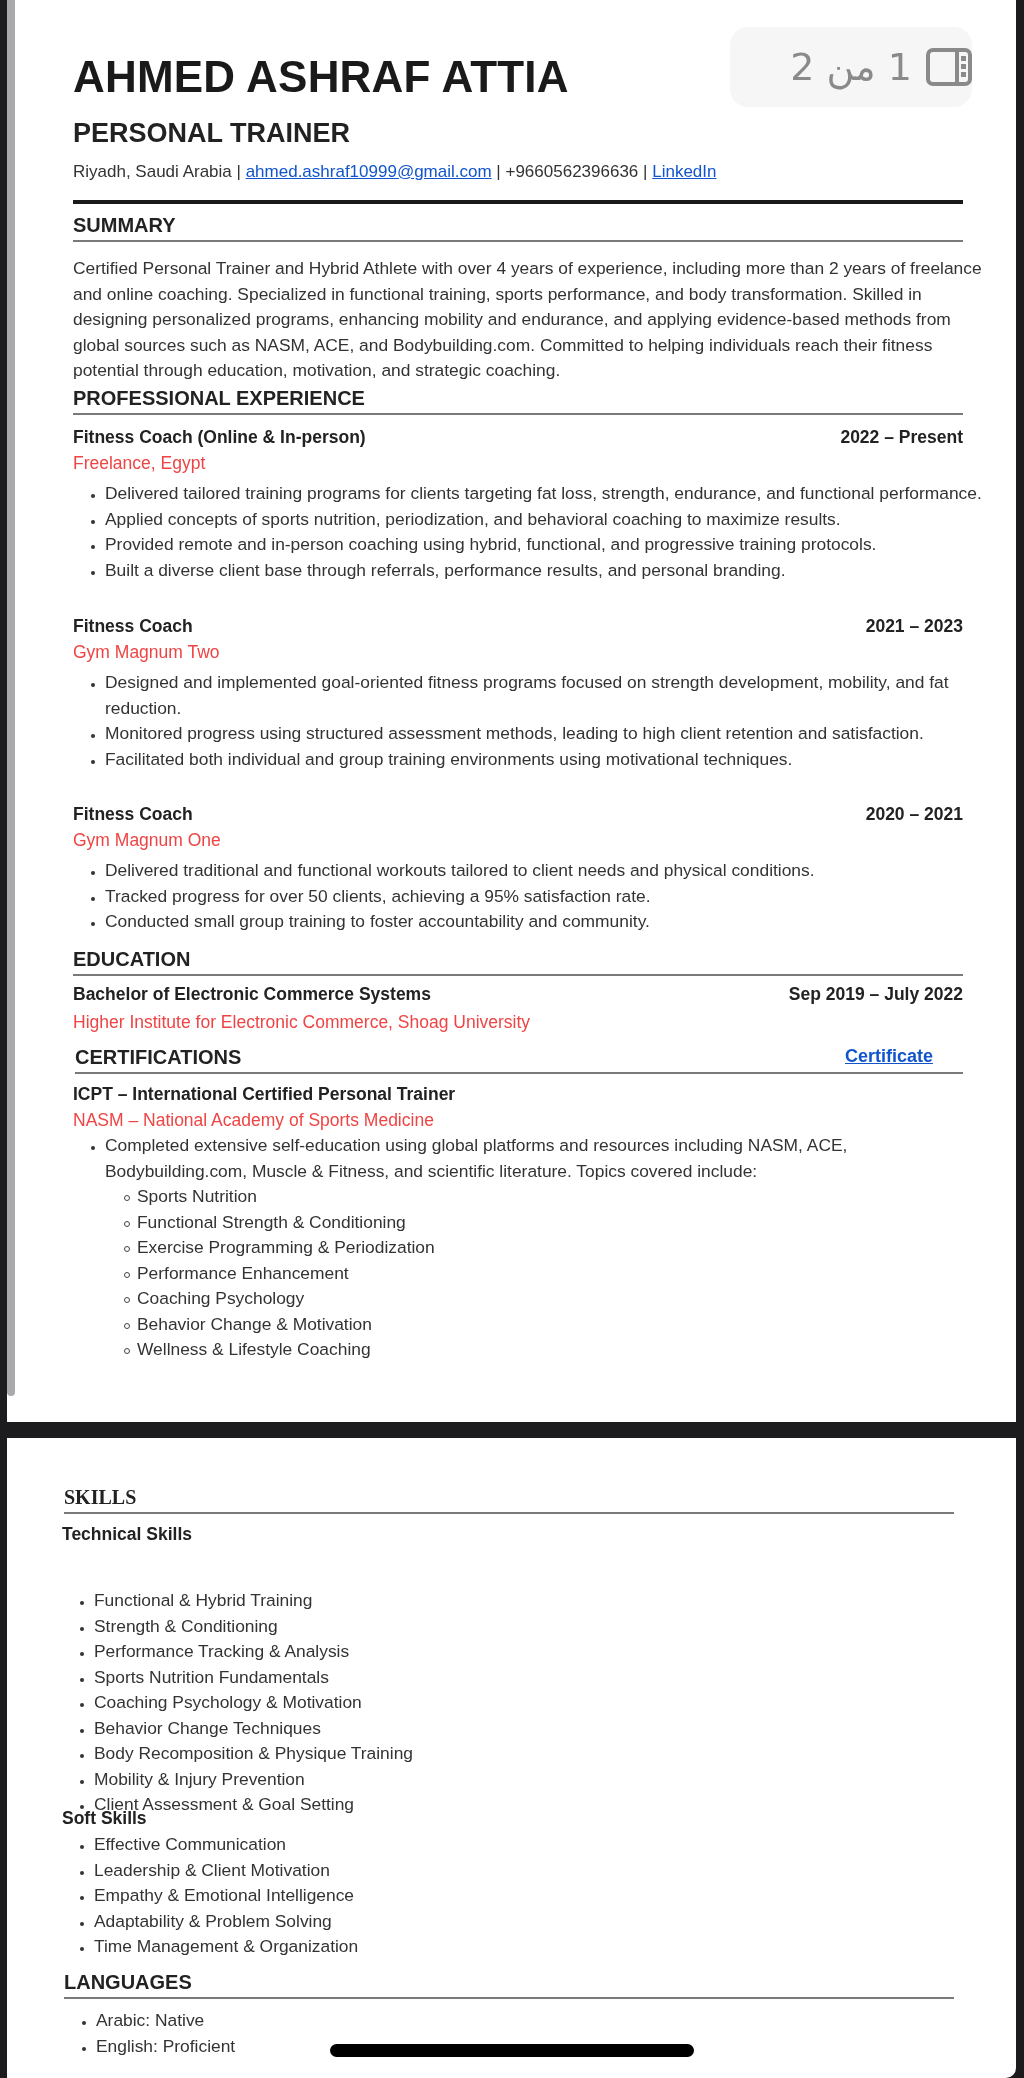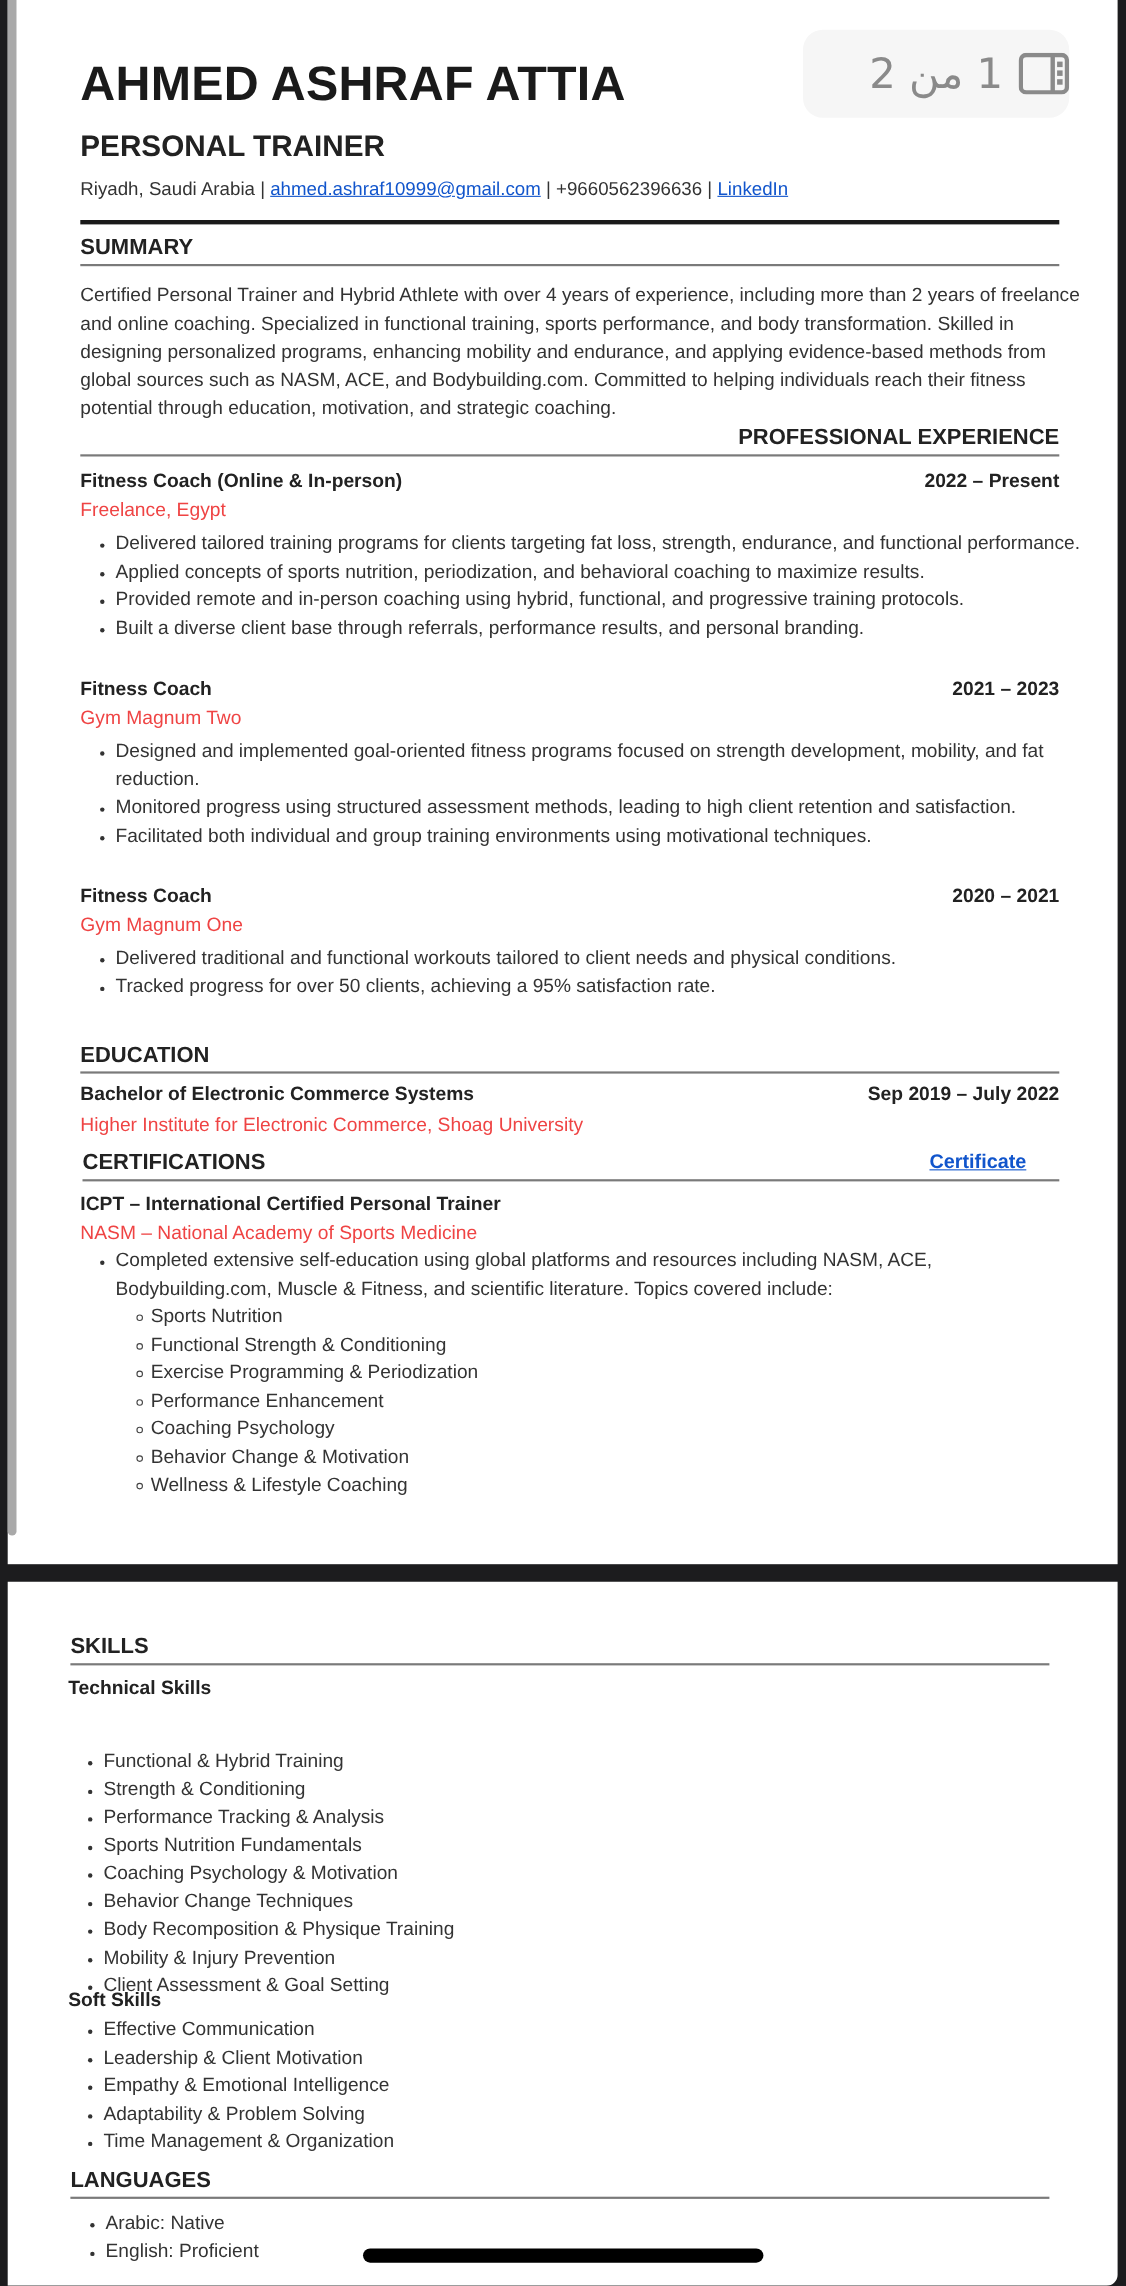--- a/index.html
+++ b/index.html
@@ -144,21 +144,21 @@
     <div class="contact">
       <span>Riyadh, Saudi Arabia</span><span> | </span><a>ahmed.ashraf10999@gmail.com</a><span> | </span><span>+9660562396636</span><span> | </span><a>LinkedIn</a>
     </div>
     <div class="thick-rule"></div>
 
     <div class="section-head" style="top:214px;">
       <span>SUMMARY</span>
     </div>
     <div class="para" style="top:256px;">Certified Personal Trainer and Hybrid Athlete with over 4 years of experience, including more than 2 years of freelance and online coaching. Specialized in functional training, sports performance, and body transformation. Skilled in designing personalized programs, enhancing mobility and endurance, and applying evidence-based methods from global sources such as NASM, ACE, and Bodybuilding.com. Committed to helping individuals reach their fitness potential through education, motivation, and strategic coaching.</div>
 
-    <div class="section-head" style="top:387px;text-align:right;">
+    <div class="section-head" style="top:387px;">
       <span>PROFESSIONAL EXPERIENCE</span>
     </div>
 
     <div class="job-row" style="top:427px;gap:45px;">
       <span>Fitness Coach (Online &amp; In-person)</span>
       <span>2022 – Present</span>
     </div>
     <div class="sub" style="top:453px;">Freelance, Egypt</div>
     <ul class="bul" style="top:481px; width:880px;">
       <li>Delivered tailored training programs for clients targeting fat loss, strength, endurance, and functional performance.</li>
@@ -179,20 +179,21 @@
     </ul>
 
     <div class="job-row" style="top:804px;">
       <span>Fitness Coach</span>
       <span>2020 – 2021</span>
     </div>
     <div class="sub" style="top:830px;">Gym Magnum One</div>
     <ul class="bul" style="top:858px;">
       <li>Delivered traditional and functional workouts tailored to client needs and physical conditions.</li>
       <li>Tracked progress for over 50 clients, achieving a 95% satisfaction rate.</li>
+      <li>Conducted small group training to foster accountability and community.</li>
     </ul>
 
     <div class="section-head" style="top:948px;">
       <span>EDUCATION</span>
     </div>
     <div class="job-row" style="top:984px;">
       <span>Bachelor of Electronic Commerce Systems</span>
       <span>Sep 2019 – July 2022</span>
     </div>
     <div class="sub" style="top:1012px;">Higher Institute for Electronic Commerce, Shoag University</div>
@@ -229,21 +230,21 @@
       <rect x="2" y="2" width="42" height="34" rx="5" ry="5" fill="none" stroke="#8a8a8a" stroke-width="4"></rect>
       <line x1="31" y1="2" x2="31" y2="36" stroke="#8a8a8a" stroke-width="4"></line>
       <rect x="35" y="8" width="5" height="5" fill="#8a8a8a"></rect>
       <rect x="35" y="16" width="5" height="5" fill="#8a8a8a"></rect>
       <rect x="35" y="24" width="5" height="5" fill="#8a8a8a"></rect>
     </svg>
   </div>
 
   <div class="page" id="page2"></div>
 
-  <div class="section-head" style="top:1486px; left:64px; width:890px;">
+  <div class="section-head" style="top:1486px; left:64px; width:890px;font-family:Liberation Serif, serif;">
     <span>SKILLS</span>
   </div>
 
   <div class="cat-head" style="top:1524px;">Technical Skills</div>
   <ul class="bul" style="top:1548px; left:62px;margin-top:40px;">
     <li>Functional &amp; Hybrid Training</li>
     <li>Strength &amp; Conditioning</li>
     <li>Performance Tracking &amp; Analysis</li>
     <li>Sports Nutrition Fundamentals</li>
     <li>Coaching Psychology &amp; Motivation</li>

